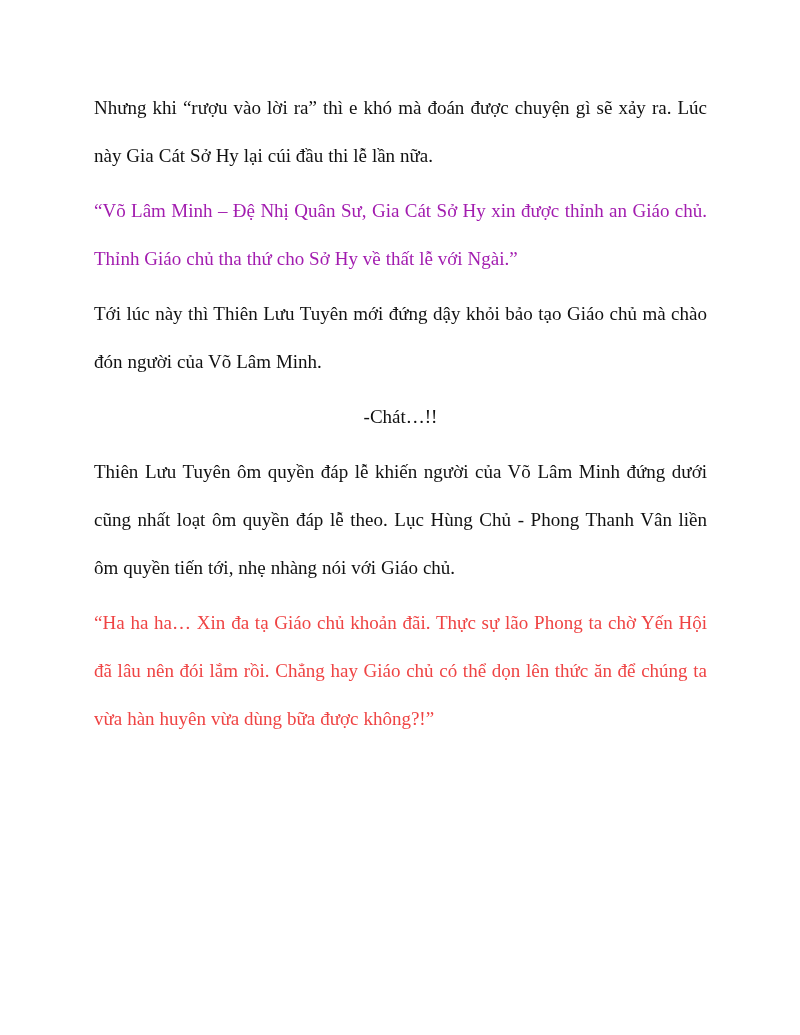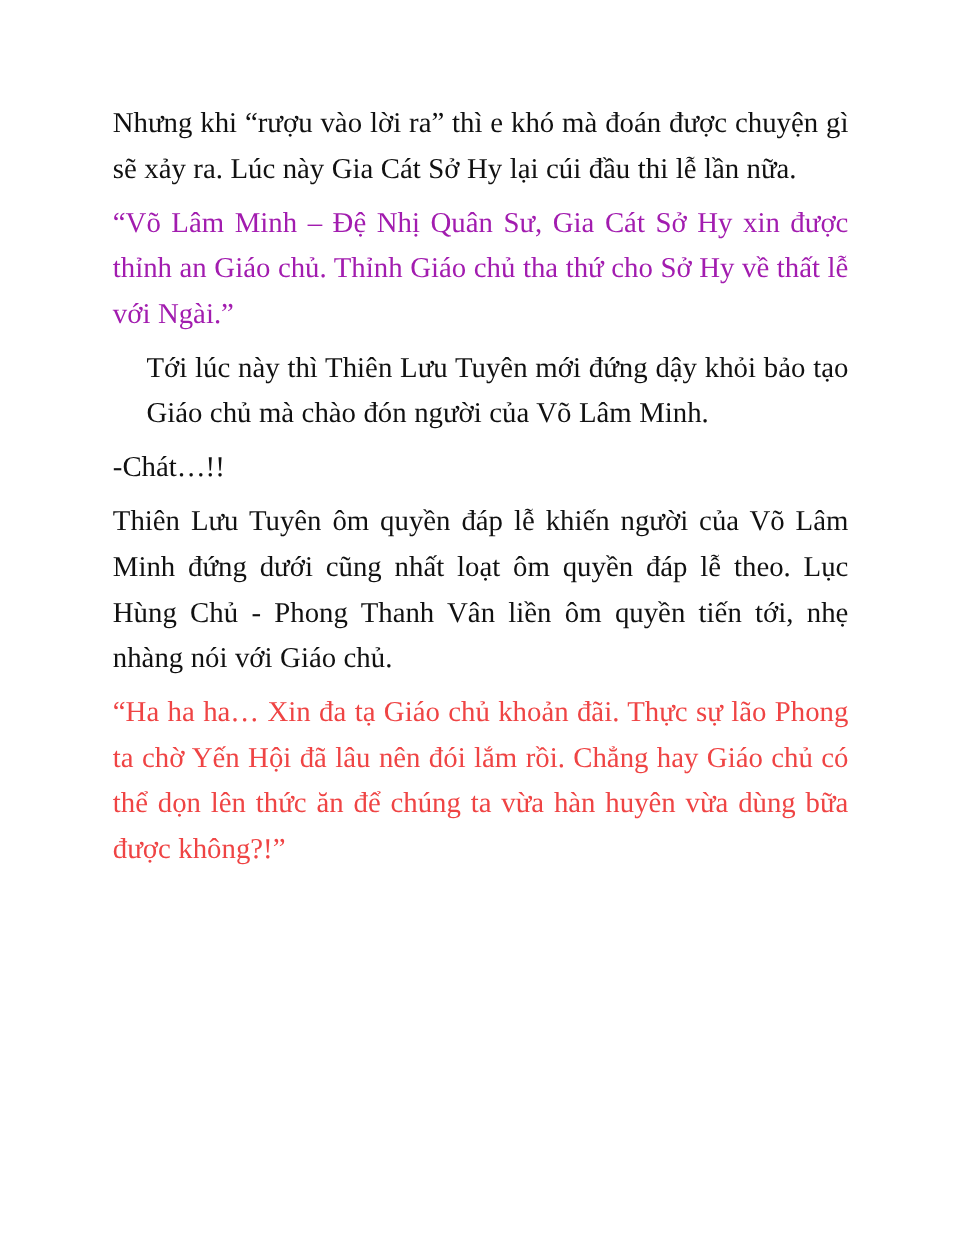--- a/index.html
+++ b/index.html
@@ -21,51 +21,51 @@
   .text-column {
     position: absolute;
     left: 94px;
     top: 84px;
     width: 613px;
   }
 
   .para {
     margin: 0 0 7px 0;
     font-family: "Liberation Serif", "DejaVu Serif", serif;
-    font-size: 24px;
-    line-height: 38px;
+    font-size: 19px;
+    line-height: 48px;
     color: #111111;
     text-align: justify;
     text-justify: inter-word;
     text-indent: 0;
     -webkit-font-smoothing: antialiased;
     hyphens: none;
     word-spacing: 0.01em;
   }
 
   
   .para.short {
-    text-align: left;
+    text-align: center;
   }
 
   .para:last-child {
     margin-bottom: 0;
   }
 </style>
 </head>
 <body>
 
 <div class="page" lang="vi" style="--page-bg: #ffffff;">
   <div class="text-column">
 
     <p class="para" style="color: rgb(17, 17, 17);">Nhưng khi “rượu vào lời ra” thì e khó mà đoán được chuyện gì sẽ xảy ra. Lúc này Gia Cát Sở Hy lại cúi đầu thi lễ lần nữa.</p>
 
     <p class="para" style="color: #a21caf;">“Võ Lâm Minh – Đệ Nhị Quân Sư, Gia Cát Sở Hy xin được thỉnh an Giáo chủ. Thỉnh Giáo chủ tha thứ cho Sở Hy về thất lễ với Ngài.”</p>
 
-    <p class="para" style="color: rgb(17, 17, 17); margin-left: 28px;">Tới lúc này thì Thiên Lưu Tuyên mới đứng dậy khỏi bảo tạo Giáo chủ mà chào đón người của Võ Lâm Minh.</p>
+    <p class="para" style="color: rgb(17, 17, 17);">Tới lúc này thì Thiên Lưu Tuyên mới đứng dậy khỏi bảo tạo Giáo chủ mà chào đón người của Võ Lâm Minh.</p>
 
 
     <p class="para short" style="color: rgb(17, 17, 17);">-Chát…!!</p>
 
     <p class="para" style="color: rgb(17, 17, 17);">Thiên Lưu Tuyên ôm quyền đáp lễ khiến người của Võ Lâm Minh đứng dưới cũng nhất loạt ôm quyền đáp lễ theo. Lục Hùng Chủ - Phong Thanh Vân liền ôm quyền tiến tới, nhẹ nhàng nói với Giáo chủ.</p>
 
     <p class="para" style="color: #ef4444;">“Ha ha ha… Xin đa tạ Giáo chủ khoản đãi. Thực sự lão Phong ta chờ Yến Hội đã lâu nên đói lắm rồi. Chẳng hay Giáo chủ có thể dọn lên thức ăn để chúng ta vừa hàn huyên vừa dùng bữa được không?!”</p>
 
   </div>
 </div>

